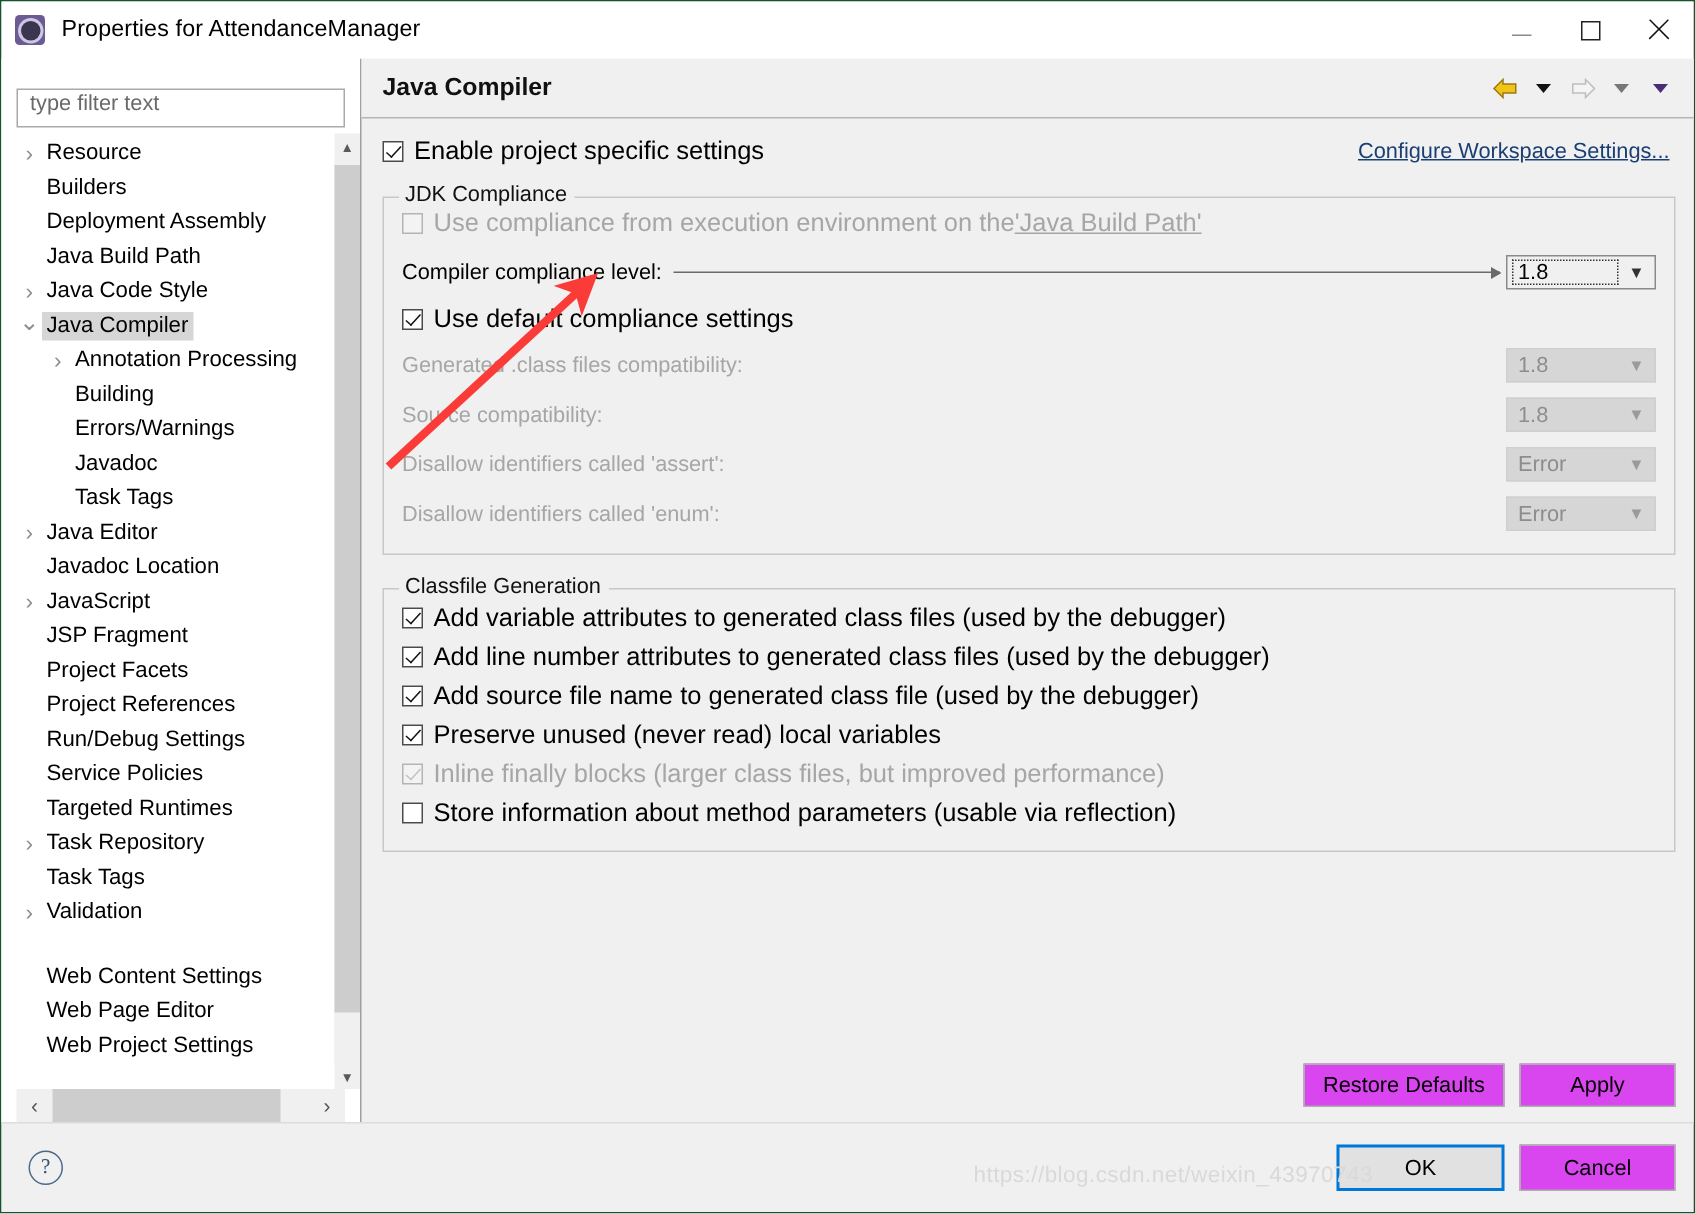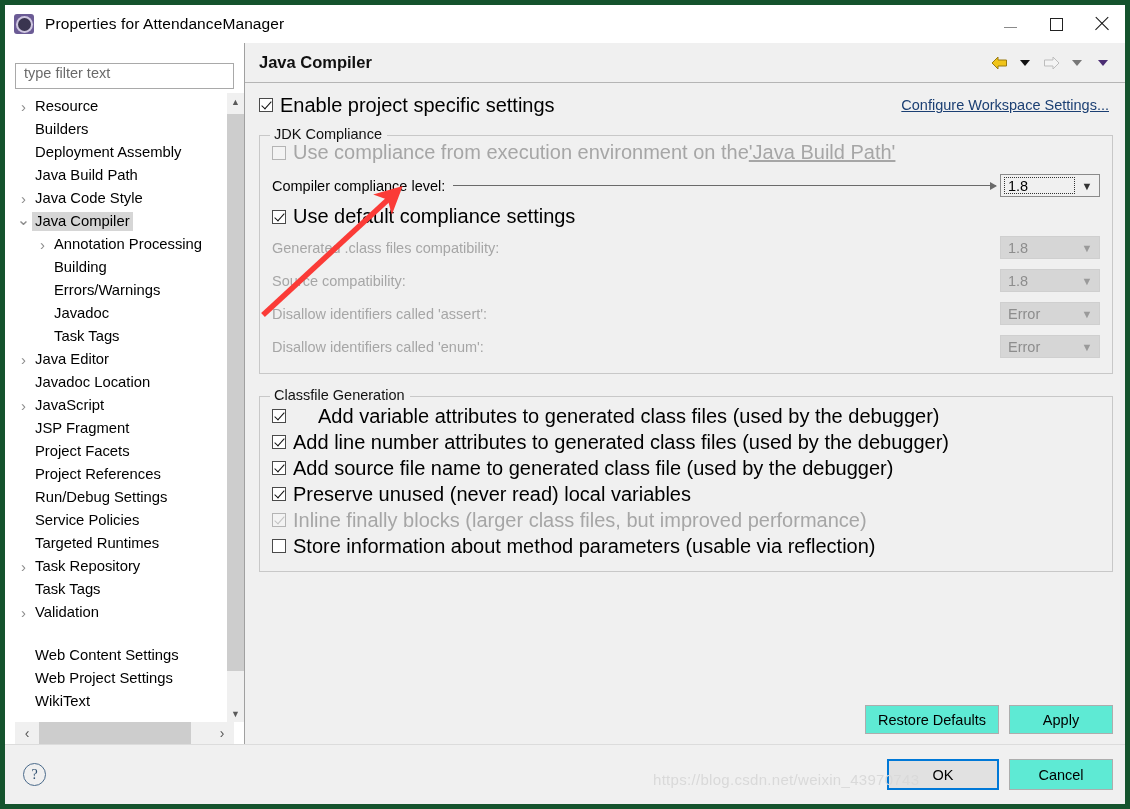--- a/index.html
+++ b/index.html
@@ -12,21 +12,21 @@
     font-size: 14.5px;
     color: #000000;
     overflow: hidden;
     position: relative;
   }
   .window {
     position: absolute;
     left: 0; top: 0;
     width: 1130px; height: 809px;
     box-sizing: border-box;
-    border: 5px solid #14532d;
+    border: 1px solid #14532d;
     background: #f0f0f0;
     display: flex;
     flex-direction: column;
   }
 
   
   .titlebar {
     height: 38px;
     flex: 0 0 38px;
     background: #ffffff;
@@ -257,21 +257,21 @@
     content: "";
     position: absolute;
     left: 4px; top: 0px;
     width: 4px; height: 9px;
     border: solid #111;
     border-width: 0 1.6px 1.6px 0;
     transform: rotate(42deg);
   }
   .cb.disabled { border-color: #b4b4b4; background: #f3f3f3; }
   .cb.disabled.checked::after { border-color: #c2c2c2; }
-  .lbl { font-size: 20px; color: #000; }
+  .lbl { font-size: 17px; color: #000; }
   .lbl.disabled { color: #a6a6a6; }
   .u { text-decoration: underline; }
 
   
   .group {
     border: 1px solid #c8c8c8;
     margin-top: 4px;
     padding: 0 12px 10px 12px;
     position: relative;
   }
@@ -360,21 +360,21 @@
   .pane-buttons {
     display: flex;
     justify-content: flex-end;
     gap: 10px;
     padding: 0 12px 10px 0;
   }
   .btn {
     min-width: 104px;
     height: 29px;
     border: 1px solid #adadad;
-    background: #5eead4;
+    background: #d946ef;
     font-family: "Liberation Sans", sans-serif;
     font-size: 14.5px;
     color: #000;
     display: flex; align-items: center; justify-content: center;
     box-sizing: border-box;
     padding: 0 12px;
   }
 
   
   .footer {
@@ -537,25 +537,25 @@
             <div class="tnode" style="padding-left: 0px;">
               <span class="twist" style="font-size: 15px;">›</span>
               <span class="tlabel">Validation</span>
             </div>
             <div class="tnode" style="padding-left: 0px; margin-top: 20px;">
               <span class="twist"></span>
               <span class="tlabel">Web Content Settings</span>
             </div>
             <div class="tnode" style="padding-left: 0px;">
               <span class="twist"></span>
+              <span class="tlabel">Web Page Editor</span>
+            </div>
+            <div class="tnode" style="padding-left: 0px;">
+              <span class="twist"></span>
               <span class="tlabel">Web Project Settings</span>
-            </div>
-            <div class="tnode" style="padding-left: 0px;">
-              <span class="twist"></span>
-              <span class="tlabel">WikiText</span>
             </div>
           </div>
         <div class="vscroll">
           <div class="vs-btn">▲</div>
           <div class="vs-track">
             <div class="vs-thumb"></div>
           </div>
           <div class="vs-btn">▼</div>
         </div>
       </div>
@@ -664,21 +664,21 @@
                     <span class="carrow">▼</span>
                   </div>
                 </div>
               </div>
             </div>
         </div>
 
         <div class="group" style="margin-top:22px;padding-top:6px;padding-bottom:12px;">
           <div class="g-title">Classfile Generation</div>
           <div id="classfile-rows">
-              <div class="frow" style="height: 26px; gap: 25px;">
+              <div class="frow" style="height: 26px;">
                 <div class="cb checked"></div>
                 <span class="lbl">Add variable attributes to generated class files (used by the debugger)</span>
               </div>
               <div class="frow" style="height: 26px;">
                 <div class="cb checked"></div>
                 <span class="lbl">Add line number attributes to generated class files (used by the debugger)</span>
               </div>
               <div class="frow" style="height: 26px;">
                 <div class="cb checked"></div>
                 <span class="lbl">Add source file name to generated class file (used by the debugger)</span>

